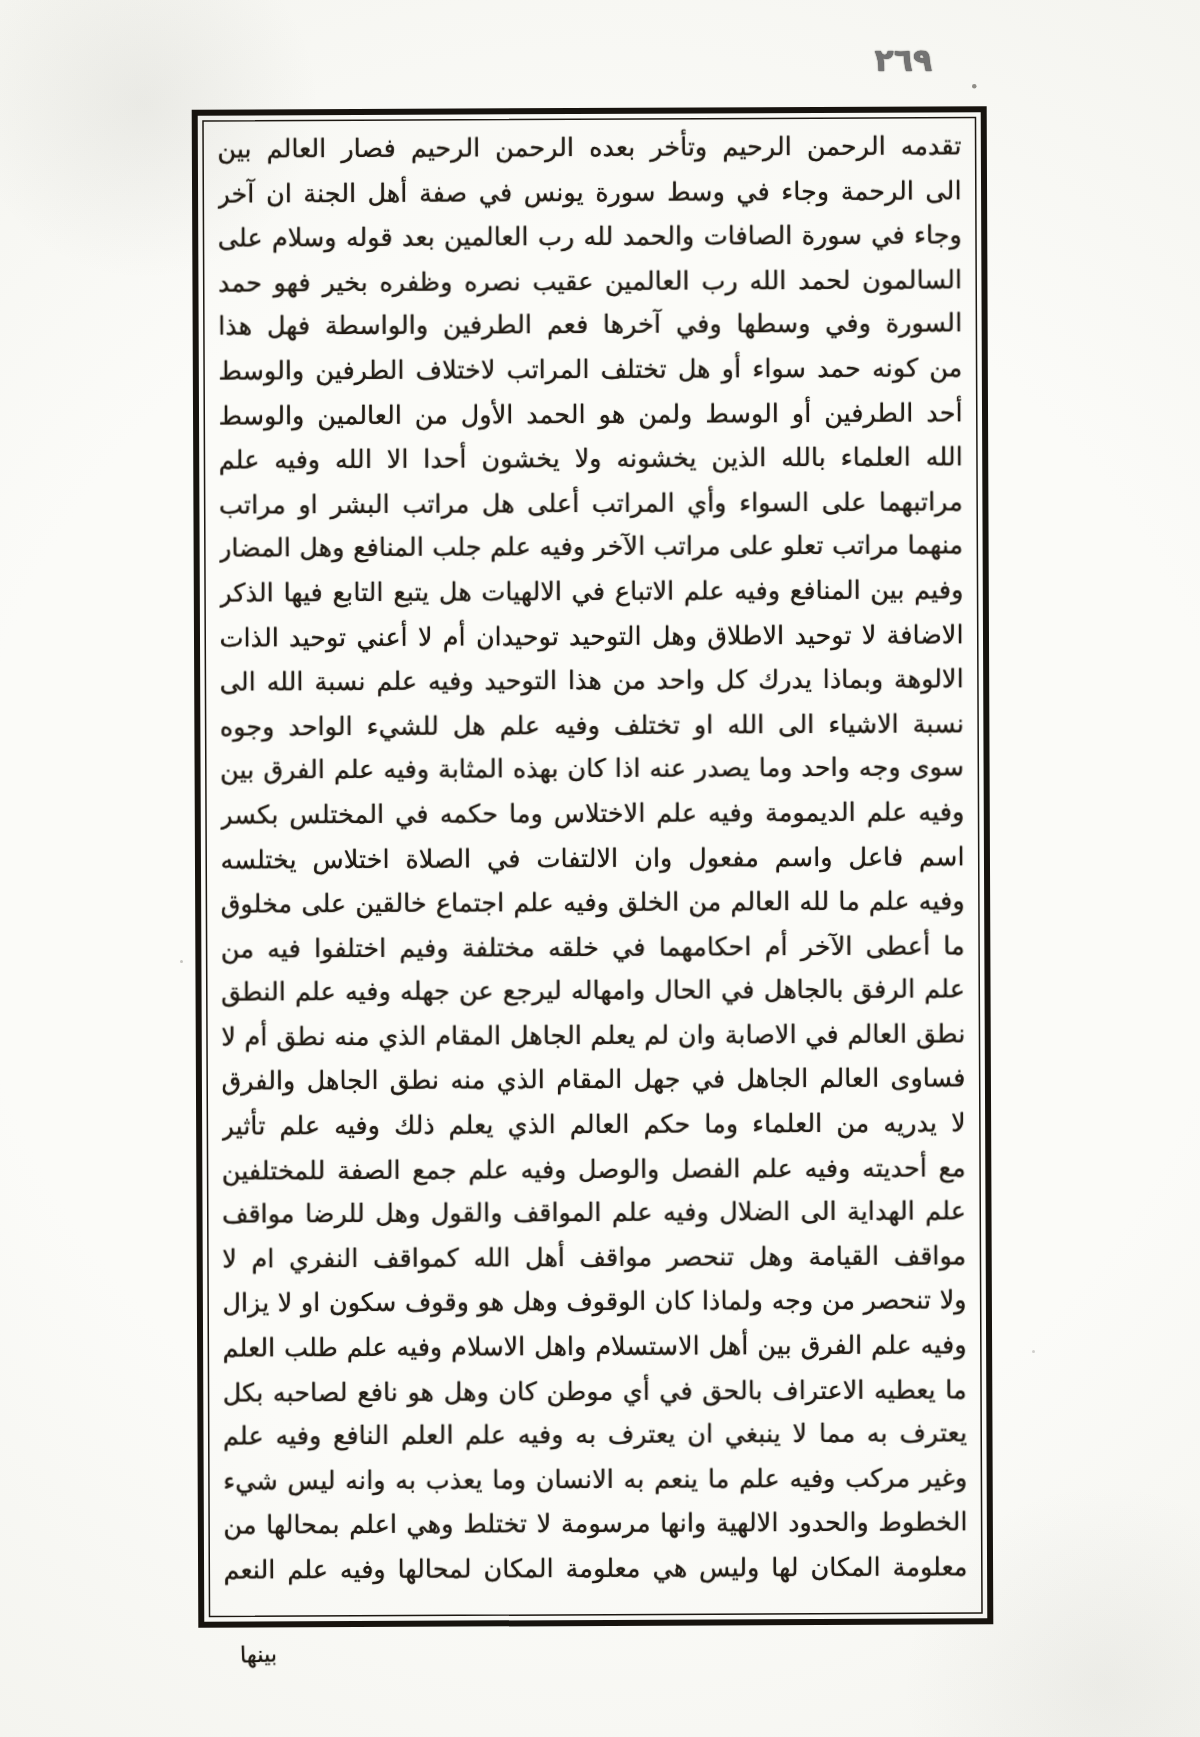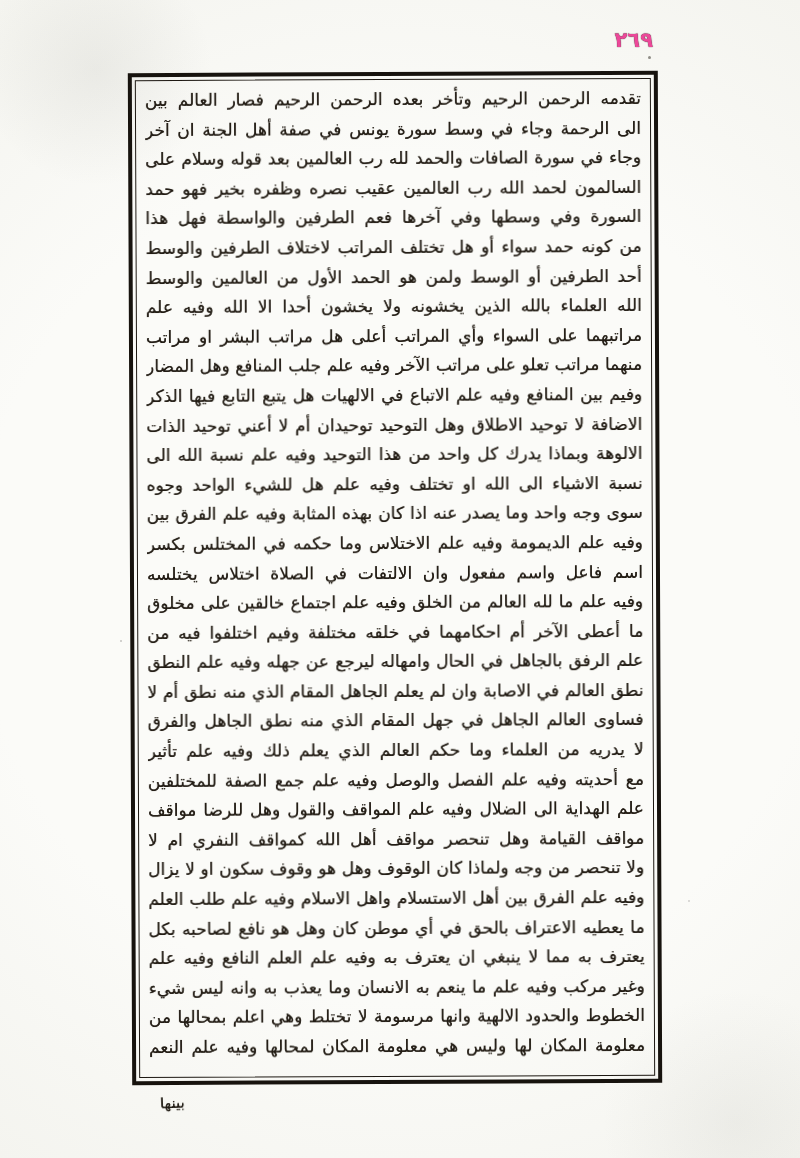--- a/index.html
+++ b/index.html
@@ -19,24 +19,24 @@
   }
 
   .page-number {
     position: absolute;
     top: 28px;
     left: 583px;
     width: 70px;
     font-size: 21px;
     font-weight: bold;
     letter-spacing: 3px;
-    color: #ec4899;
+    color: #737373;
     text-shadow: 0 0 1px #15110c;
     direction: ltr;
-    text-align: right;
+    text-align: left;
     filter: blur(0.3px);
   }
 
   .frame {
     position: absolute;
     left: 130px;
     top: 72px;
     width: 530px;
     height: 1012px;
     border: 4px solid #17130e;

